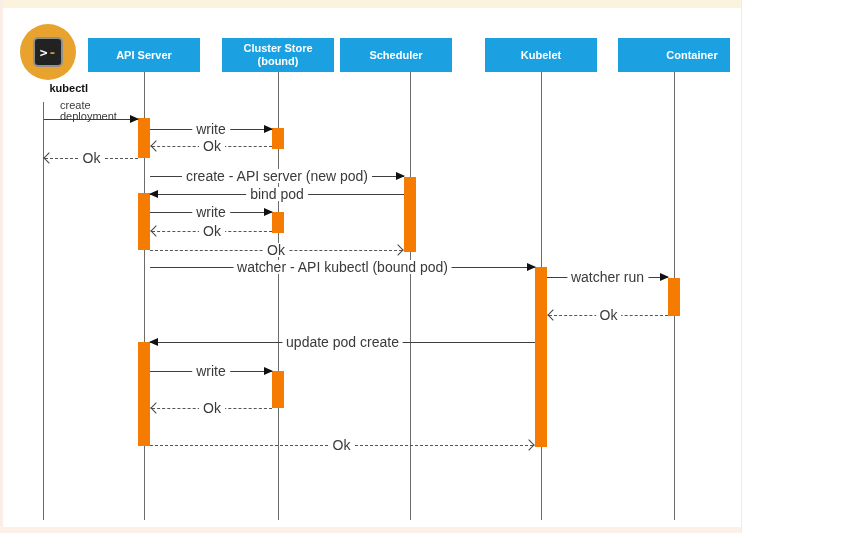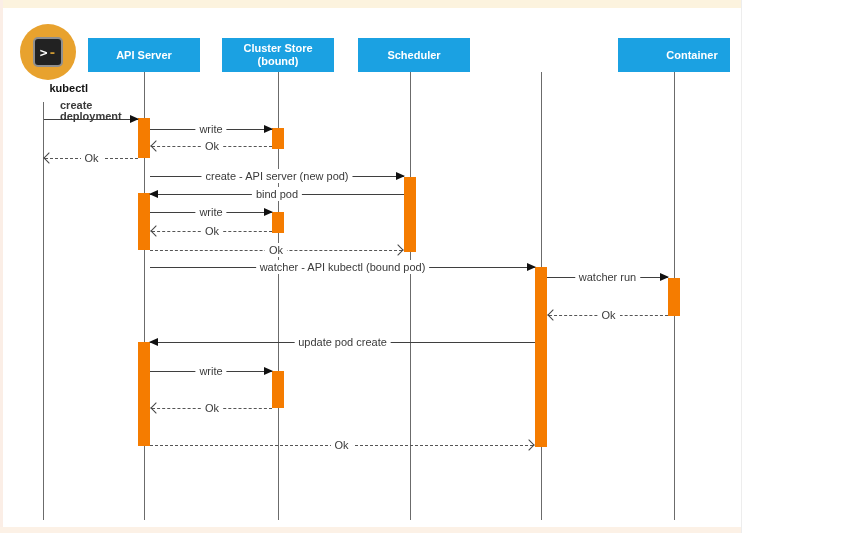--- a/index.html
+++ b/index.html
@@ -42,24 +42,24 @@
   .msg.dashed .ln { border-top:1px dashed #555555; }
   .head-r { position:absolute; right:-1px; top:-4px; width:0; height:0;
             border-left:9px solid #111111; border-top:4px solid transparent; border-bottom:4px solid transparent; }
   .head-l { position:absolute; left:-1px; top:-4px; width:0; height:0;
             border-right:9px solid #111111; border-top:4px solid transparent; border-bottom:4px solid transparent; }
   .ohead-l { position:absolute; left:0; top:-4px; width:8px; height:8px;
              border-left:1.5px solid #444444; border-bottom:1.5px solid #444444; transform:rotate(45deg); }
   .ohead-r { position:absolute; right:0; top:-4px; width:8px; height:8px;
              border-right:1.5px solid #444444; border-top:1.5px solid #444444; transform:rotate(45deg); }
   .lbl { position:absolute; left:50%; top:-7px; transform:translateX(-50%);
-         background:#ffffff; padding:0 4px; font-size:11px; line-height:14px;
+         background:#ffffff; padding:0 4px; font-size:14px; line-height:14px;
          color:#3a3a3a; white-space:nowrap; }
   .lbl-multi { position:absolute; left:16px; top:-19px; width:76px; font-size:11px; line-height:11px;
-               color:#3a3a3a; text-align:left;font-weight:bold; }
+               color:#3a3a3a; text-align:left; }
 </style>
 </head>
 <body>
 
 <div class="screen">
 
   <div class="edge edge-top"></div>
   <div class="edge edge-left"></div>
   <div class="edge edge-bottom"></div>
   <div class="edge edge-right-divider"></div>
@@ -78,22 +78,25 @@
   </div>
   <div class="kubectl-label">kubectl</div>
 
   <div class="actor-box" style="left:88px;">
     <span>API Server</span>
   </div>
   <div class="actor-box" style="left:222px;">
     <span>Cluster Store</span>
     <span>(bound)</span>
   </div>
-  <div class="actor-box" style="left:358px;">
+  <div class="actor-box" style="left:340px;">
     <span>Scheduler</span>
+  </div>
+  <div class="actor-box" style="left:485px;">
+    <span>Kubelet</span>
   </div>
   <div class="actor-box" style="left:618px;padding-left:36px;">
     <span>Container</span>
   </div>
 
   <div class="activation" style="left:138px; top:118px; height:40px;"></div>
   <div class="activation" style="left:138px; top:193px; height:57px;"></div>
   <div class="activation" style="left:138px; top:342px; height:104px;"></div>
   <div class="activation" style="left:272px; top:128px; height:21px;"></div>
   <div class="activation" style="left:272px; top:212px; height:21px;"></div>

